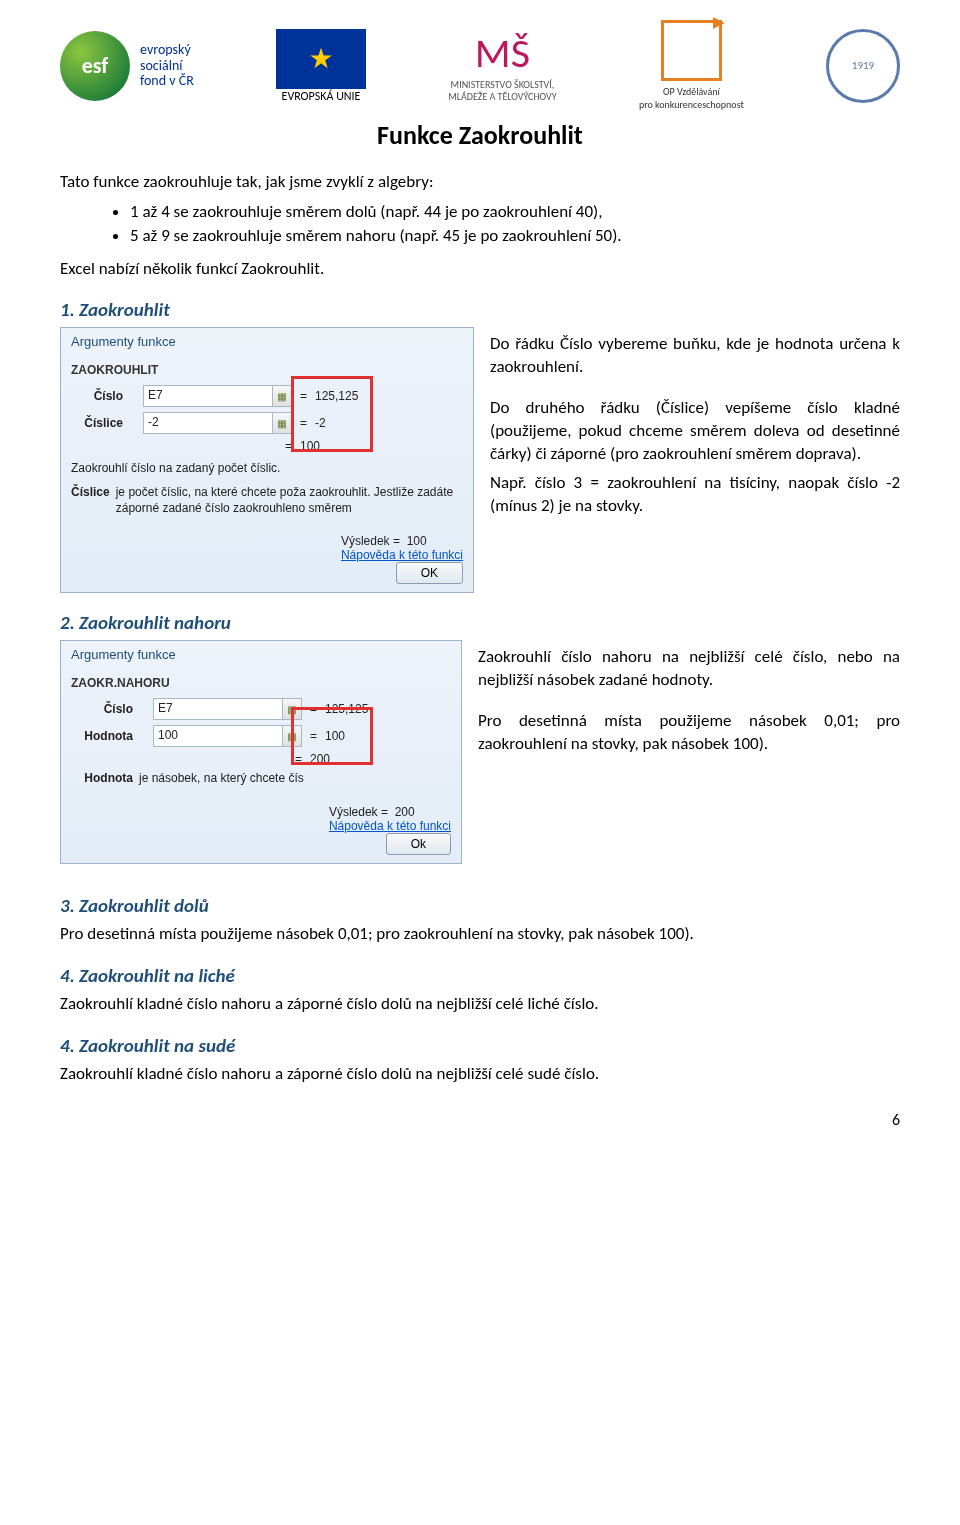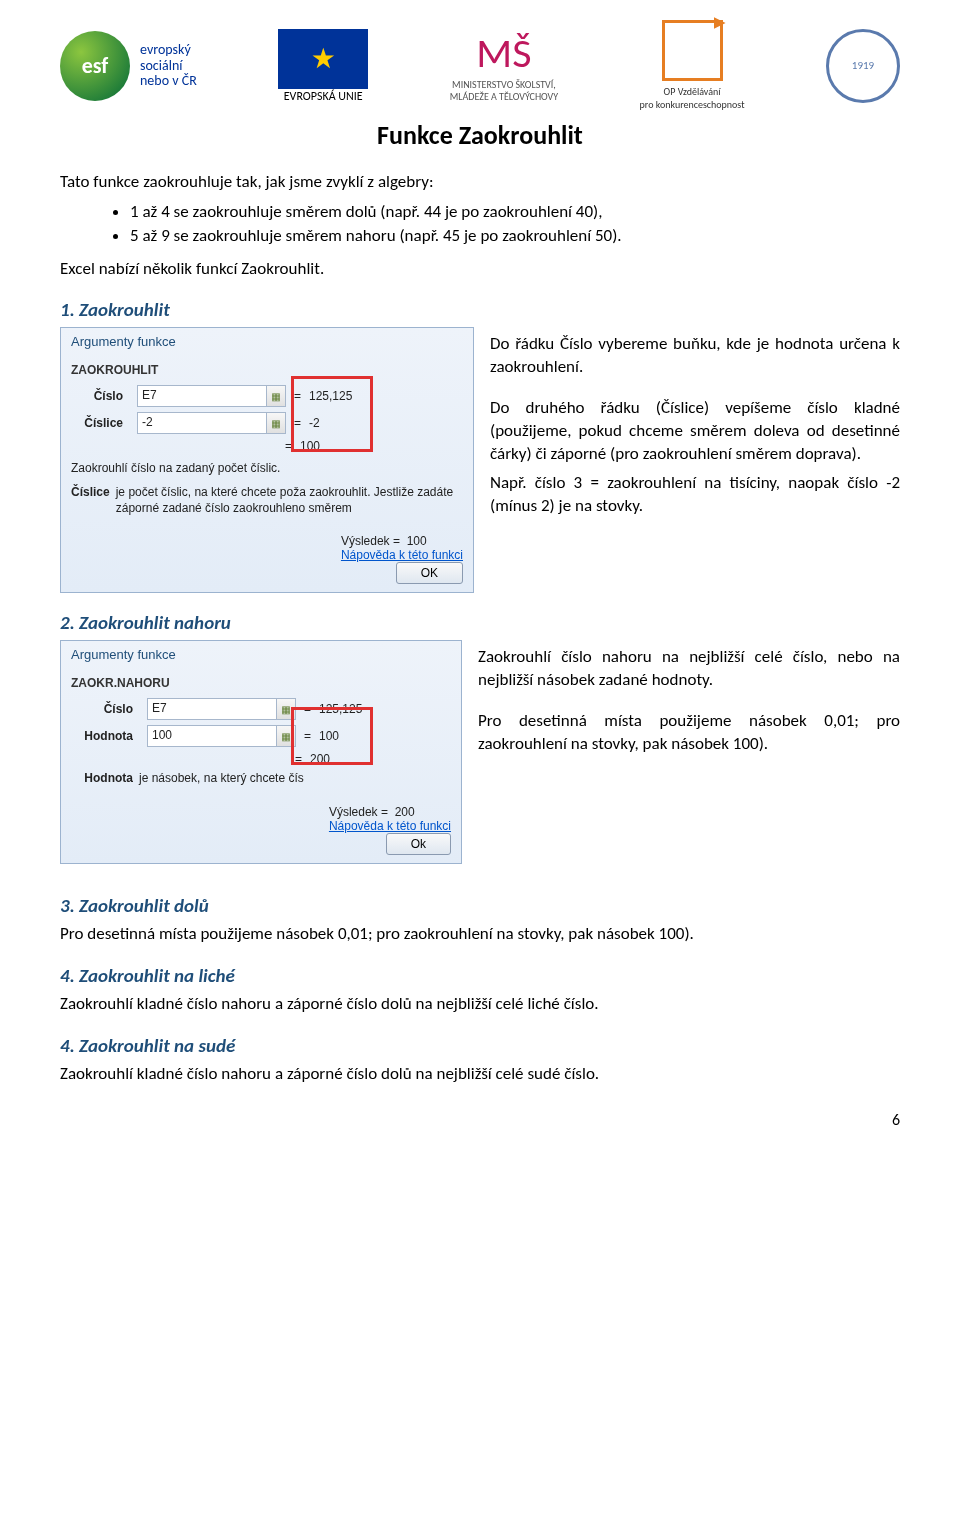--- a/index.html
+++ b/index.html
@@ -73,21 +73,21 @@
     width: 412px; flex-shrink: 0;
     border: 1px solid #9cb3cf;
     background: linear-gradient(#eef3fa, #e3ecf7);
     font-family: "Segoe UI", Tahoma, sans-serif; font-size: 12px;
     color: #222;
   }
   .dlg-title { padding: 6px 10px; color: #1f4e79; font-weight: normal; font-size:13px;}
   .dlg-body { padding: 4px 10px 8px; }
   .fn-name { font-weight: bold; font-size: 12px; margin: 4px 0 8px; color:#333;}
   .fld-row { display: flex; align-items: center; margin-bottom: 5px; }
-  .fld-lbl { width: 52px; text-align: right; font-weight: bold; padding-right: 14px; }
+  .fld-lbl { width: 52px; text-align: right; font-weight: bold; padding-right: 20px; }
   .fld-in {
     width: 120px; background: #fff; border: 1px solid #a7b7cc;
     padding: 2px 4px; height: 16px; font-size: 12px;
   }
   .fld-btn {
     width: 18px; height: 20px; border: 1px solid #a7b7cc;
     background: linear-gradient(#f7f7f7,#e0e0e0); margin-left: -1px;
     display: inline-flex; align-items: center; justify-content: center;
     font-size: 10px; color: #5a7a2a;
   }
@@ -116,21 +116,21 @@
 <body>
 
 <div class="page">
 
   <div class="header-logos">
     <div class="logo esf-logo">
       <div class="esf-circle">esf</div>
       <div class="esf-text">
         <div>evropský</div>
         <div>sociální</div>
-        <div>nebo v ČR</div>
+        <div>fond v ČR</div>
       </div>
     </div>
     <div class="logo">
       <div class="eu-flag">★</div>
       <div class="eu-sub">EVROPSKÁ UNIE</div>
     </div>
     <div class="logo msmt">
       <div class="msmt-icon">MŠ</div>
       <div>MINISTERSTVO ŠKOLSTVÍ,</div>
       <div>MLÁDEŽE A TĚLOVÝCHOVY</div>

